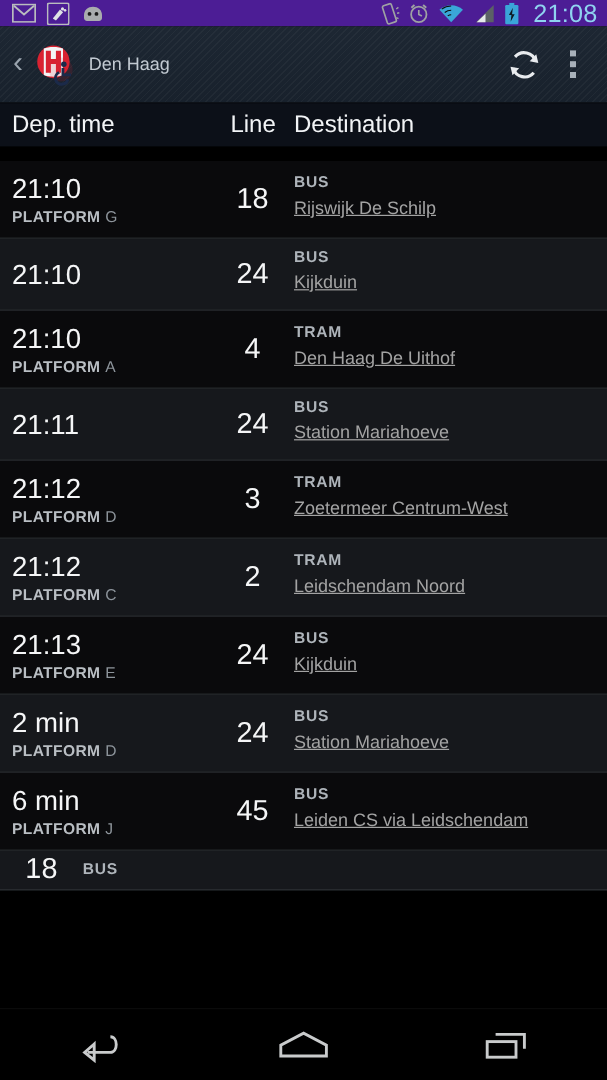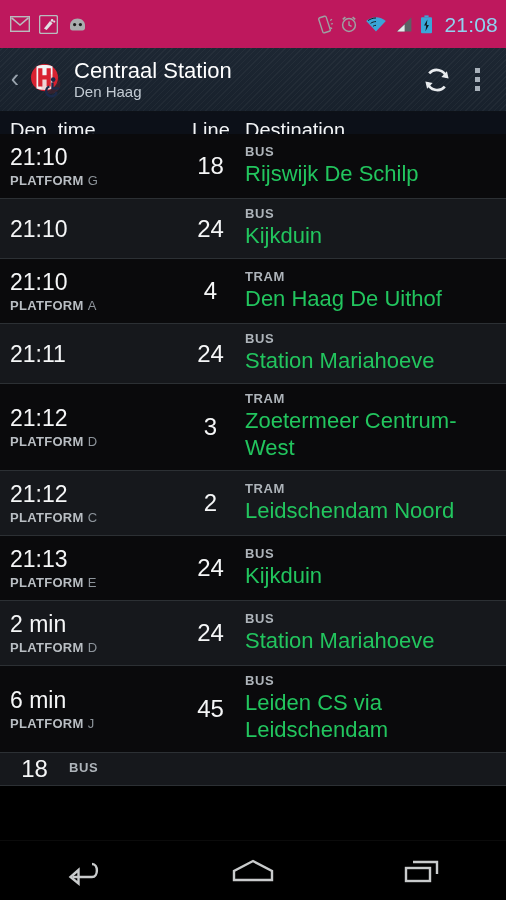--- a/index.html
+++ b/index.html
@@ -6,22 +6,22 @@
   html,body {
     width:506px; height:900px;
     background:#000;
     font-family:"Liberation Sans", sans-serif;
     overflow:hidden;
   }
   #app { position:relative; width:506px; height:900px; background:#000; }
 
   
   .statusbar {
-    height:48px; width:100%;
-    background:#be185d;
+    height:22px; width:100%;
+    background:#4c1d95;
     display:flex; align-items:center;
     padding:0 8px 0 10px;
   }
   .sb-left { display:flex; align-items:center; gap:9px; }
   .sb-right { margin-left:auto; display:flex; align-items:center; gap:7px; }
   .sb-ico { display:block; }
   .sb-clock {
     color:#8fd3f0; font-size:21px; letter-spacing:.2px;
     margin-left:4px; line-height:1;
   }
@@ -92,21 +92,21 @@
     width:69px; flex:0 0 69px;
     display:flex; align-items:center; justify-content:center;
     color:#f5f6f7; font-size:24px;
   }
   .c-dest {
     flex:1 1 auto; min-width:0;
     padding:7px 8px 9px 0;
     display:flex; flex-direction:column; justify-content:center;
   }
   .d-mode { color:#aeb4ba; font-size:13px; font-weight:bold; letter-spacing:.6px; line-height:16px; }
-  .d-name { color:#22c55e; font-size:22px; line-height:27px; word-wrap:break-word; }
+  .d-name { color:#a3a3a3; font-size:15px; line-height:27px; word-wrap:break-word;text-decoration:underline; }
 
   
   .navbar {
     position:absolute; left:0; bottom:0; width:506px; height:60px;
     background:#000; display:flex; align-items:center; justify-content:space-around;
     border-top:1px solid #0b0b0b;
   }
   .nav-btn { width:90px; height:60px; display:flex; align-items:center; justify-content:center; }
 </style>
 </head>
@@ -173,21 +173,20 @@
       <path d="M12.2 8.3 L16.4 8.3 L16.4 15.2 L20.6 15.2 L20.6 8.3 L24.8 8.3 L24.8 26.6 L20.6 26.6 L20.6 19.4 L16.4 19.4 L16.4 26.6 L12.2 26.6 Z" fill="#d92231"></path>
       <circle cx="24.5" cy="24" r="10" fill="#d92231" opacity="0.15"></circle>
       <g fill="#1b2a4a">
         <circle cx="27.2" cy="19.6" r="2.3"></circle>
         <path d="M25.3 22.6 L27.6 22.6 L27.6 27.3 L33.2 27.3 L33.2 29.5 L25.3 29.5 Z"></path>
         <path d="M22.6 25.4 A6.4 6.4 0 1 0 31.7 32.4 L29.4 31.4 A4 4 0 1 1 23.9 27.2 Z"></path>
       </g>
     </svg>
 
     <div class="ab-titles">
-      <div class="ab-title">Centraal Station</div>
       <div class="ab-sub">Den Haag</div>
     </div>
 
     <div class="ab-btn">
       <svg width="34" height="34" viewBox="0 0 34 34">
         <path d="M26.4 14.2 A10 10 0 0 0 9.2 10.4" fill="none" stroke="#e8ebee" stroke-width="2.6" stroke-linecap="butt"></path>
         <path d="M7.6 19.8 A10 10 0 0 0 24.8 23.6" fill="none" stroke="#e8ebee" stroke-width="2.6" stroke-linecap="butt"></path>
         <path d="M26.9 8.2 L28.6 15.4 L21.4 14.1 Z" fill="#e8ebee"></path>
         <path d="M7.1 25.8 L5.4 18.6 L12.6 19.9 Z" fill="#e8ebee"></path>
       </svg>

